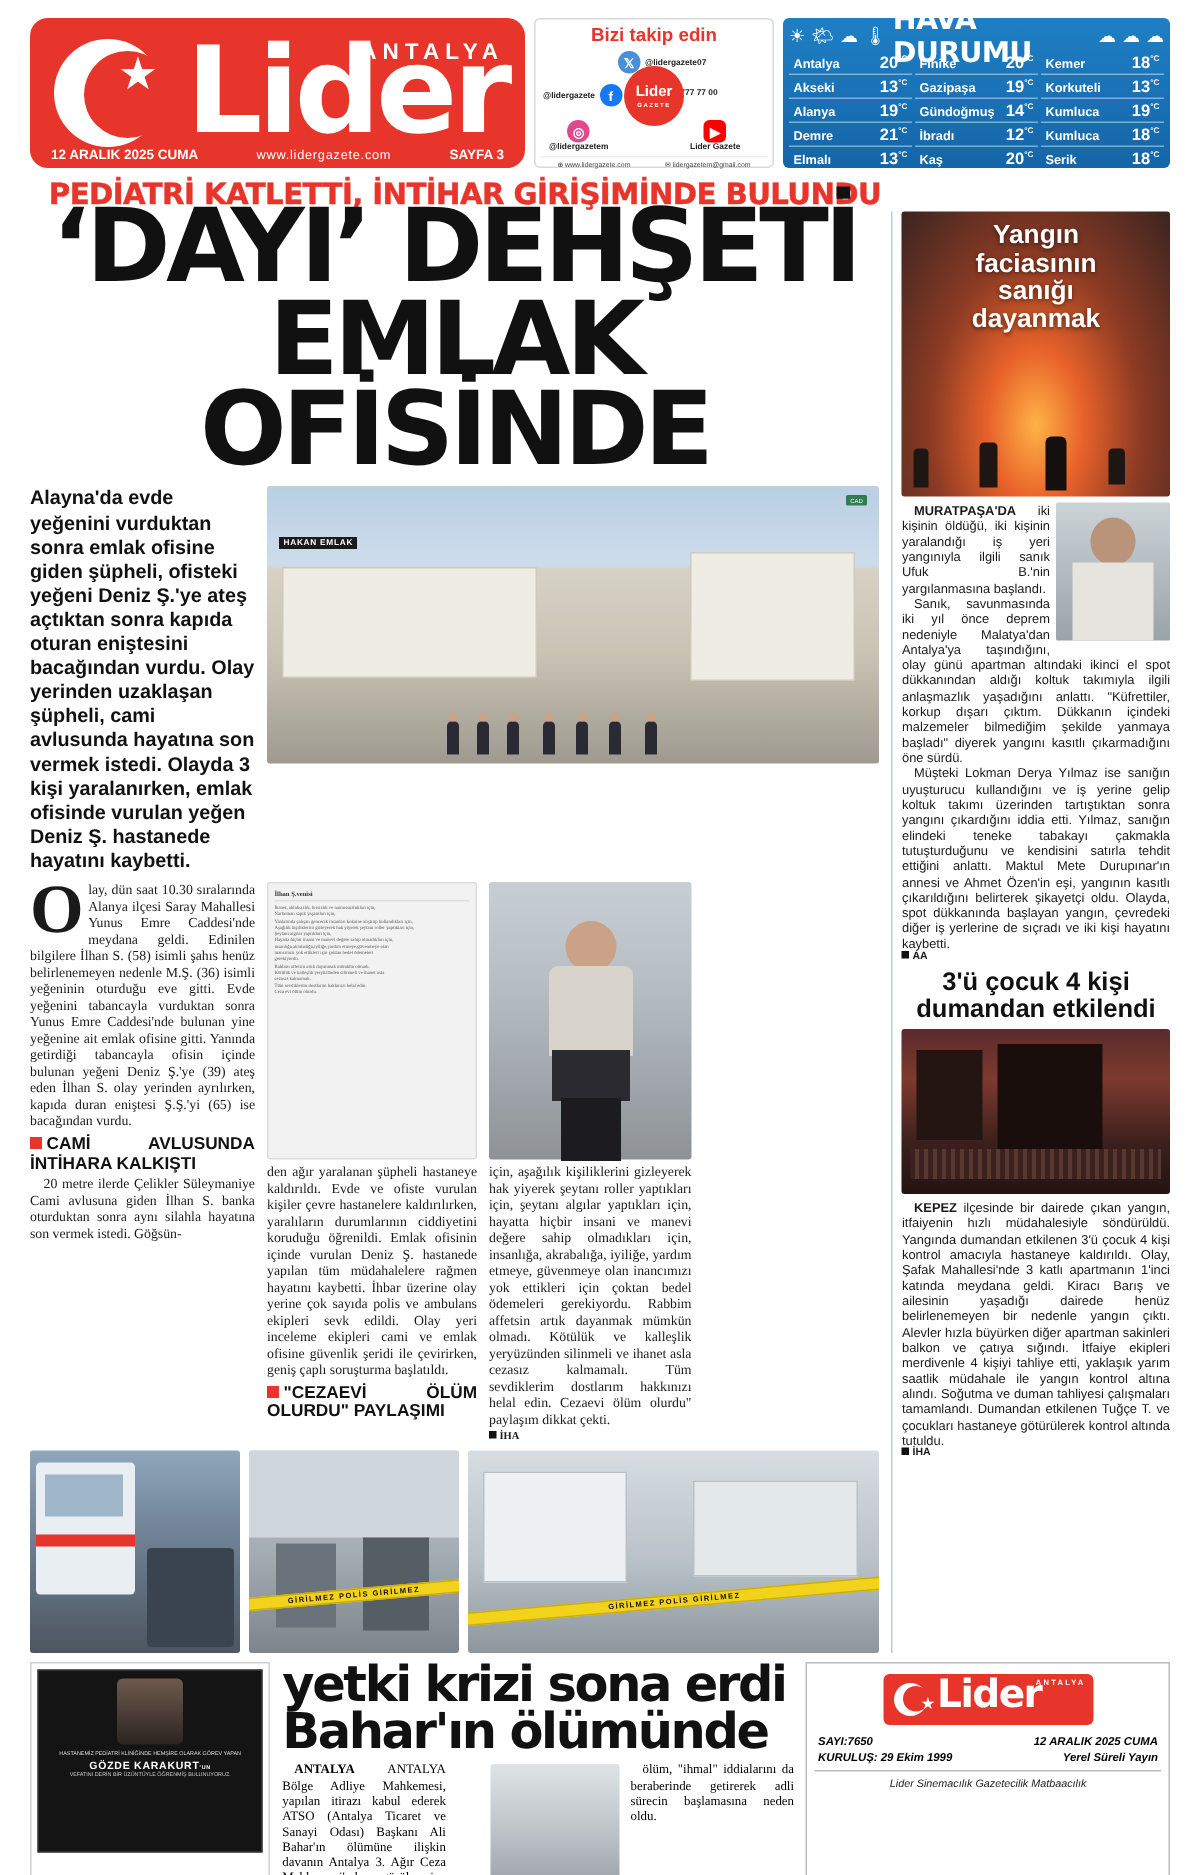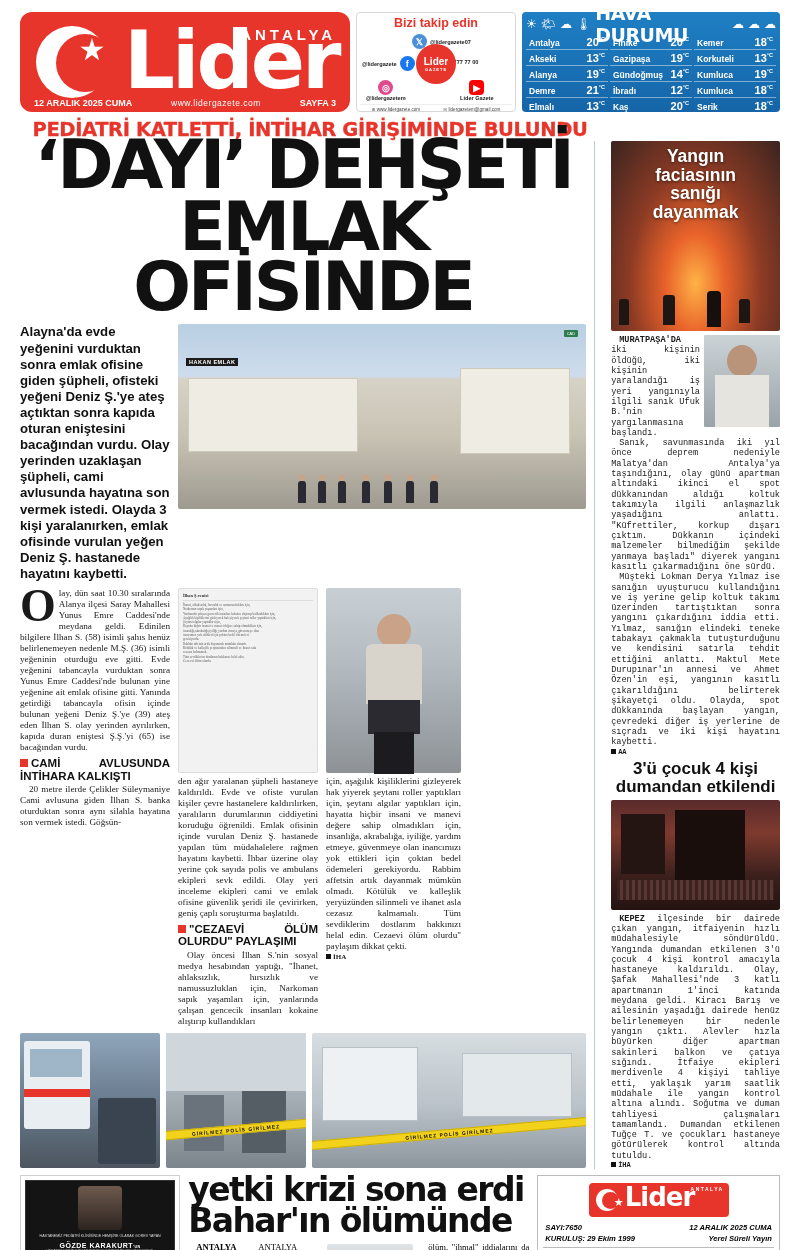--- a/index.html
+++ b/index.html
@@ -86,21 +86,21 @@
   .w-temp sup { font-size:5.5px; }
 
   
   .kicker {
     text-align:center; color:#e8352b; font-weight:900; font-size:19.5px;
     letter-spacing:-0.4px; margin-top: 6px; font-family:"DejaVu Sans",sans-serif;
     -webkit-text-stroke: .3px #e8352b;
   }
   .content { display:flex; gap:8px; padding: 0 12px; }
   .left-main { width: 580px; }
-  .right-rail { width: 190px; border-left: 1px solid #bfc9d8; padding-left: 16px; }
+  .right-rail { width: 190px; border-left: 1px solid #bfc9d8; padding-left: 6px; }
 
   .headline {
     font-family:"DejaVu Sans", sans-serif; font-weight:900; color:#111;
     font-size: 68px; line-height: .88; letter-spacing:-3px; text-align:center;
     margin-top: 2px;
   }
 
   
   .lead {
     font-size: 13.2px; line-height: 1.22; font-weight: 700; color:#111;
@@ -176,21 +176,21 @@
   
   .fire-photo {
     height: 190px; border-radius:2px; position:relative; overflow:hidden;
     background: radial-gradient(ellipse at 50% 75%, #ffb347 0%, #e8622a 25%, #8d3b24 55%, #3a2420 100%);
   }
   .fire-title {
     position:absolute; top:6px; left:0; right:0; text-align:center; color:#fff;
     font-size:17.5px; font-weight:700; line-height:1.06; text-shadow:0 1px 3px rgba(0,0,0,.55);
     font-family:"Liberation Sans",sans-serif;
   }
-  .rail-col { font-family:Liberation Mono, monospace; font-size:8.6px; line-height:1.2; text-align:justify; color:#1a1a1a; }
+  .rail-col { font-family:Liberation Sans, sans-serif; font-size:8.6px; line-height:1.2; text-align:justify; color:#1a1a1a; }
   .rail-col p { text-indent:8px; }
   .rail-head2 {
     font-family:"Liberation Sans",sans-serif; font-weight:700; font-size:17px;
     text-align:center; line-height:1.05; margin:4px 0 4px 0; color:#111;
   }
   .ph-balcony {
     height: 110px; border-radius:2px;
     background: linear-gradient(180deg,#5a2b2b 0%, #7e3a2e 30%, #3a1f1c 70%, #241312 100%);
     position:relative; overflow:hidden;
   }
@@ -425,21 +425,20 @@
               gerekiyordu.<br>
               Rabbim affetsin artık dayanmak mümkün olmadı.<br>
               Kötülük ve kalleşlik yeryüzünden silinmeli ve ihanet asla<br>
               cezasız kalmamalı.<br>
               Tüm sevdiklerim dostlarım hakkınızı helal edin.<br>
               Ceza evi ölüm olurdu.
             </div>
           </div>
           <p style="margin-top:3px;" class="nofirst">den ağır yaralanan şüpheli hastaneye kaldırıldı. Evde ve ofiste vurulan kişiler çevre hastanelere kaldırılırken, yaralıların durumlarının ciddiyetini koruduğu öğrenildi. Emlak ofisinin içinde vurulan Deniz Ş. hastanede yapılan tüm müdahalelere rağmen hayatını kaybetti. İhbar üzerine olay yerine çok sayıda polis ve ambulans ekipleri sevk edildi. Olay yeri inceleme ekipleri cami ve emlak ofisine güvenlik şeridi ile çevirirken, geniş çaplı soruşturma başlatıldı.</p>
           <div class="subhead"><span class="sq"></span><span>"CEZAEVİ ÖLÜM OLURDU" PAYLAŞIMI</span></div>
-          <p>Olay öncesi İlhan S.'nin sosyal medya hesabından yaptığı, "İhanet, ahlaksızlık, hırsızlık ve namussuzluklan için, Narkoman sapık yaşamları için, yanlarında çalışan gencecik insanları kokaine alıştırıp kullandıkları</p>
         </div>
 
         <div class="col" style="width:135px;">
           <div class="ph-girl">
             <div style="position:absolute;left:50%;top:26px;transform:translateX(-50%);width:34px;height:34px;border-radius:50%;background:#c9a288;"></div>
             <div style="position:absolute;left:50%;top:56px;transform:translateX(-50%);width:56px;height:60px;background:#d8d3cb;border-radius:6px 6px 0 0;"></div>
             <div style="position:absolute;left:50%;top:112px;transform:translateX(-50%);width:52px;height:34px;background:#2a2a30;"></div>
             <div style="position:absolute;left:50%;top:144px;transform:translateX(-50%);width:40px;height:42px;background:#1b1b20;"></div>
           </div>
           <p style="margin-top:3px;" class="nofirst">için, aşağılık kişiliklerini gizleyerek hak yiyerek şeytanı roller yaptıkları için, şeytanı algılar yaptıkları için, hayatta hiçbir insani ve manevi değere sahip olmadıkları için, insanlığa, akrabalığa, iyiliğe, yardım etmeye, güvenmeye olan inancımızı yok ettikleri için çoktan bedel ödemeleri gerekiyordu. Rabbim affetsin artık dayanmak mümkün olmadı. Kötülük ve kalleşlik yeryüzünden silinmeli ve ihanet asla cezasız kalmamalı. Tüm sevdiklerim dostlarım hakkınızı helal edin. Cezaevi ölüm olurdu" paylaşım dikkat çekti.</p>

